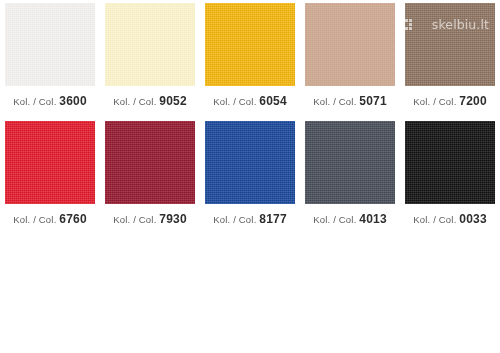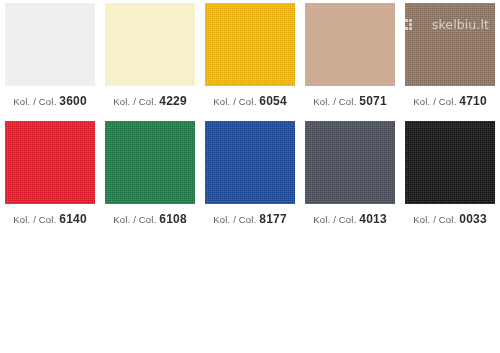--- a/index.html
+++ b/index.html
@@ -108,21 +108,21 @@
 <body>
 
 <div class="board">
   <div class="swatch-grid">
       <div class="swatch-cell">
         <div class="swatch-chip light" style="background: rgb(244, 242, 240);"></div>
         <div class="swatch-label"><span>Kol. / Col.</span> <span class="code">3600</span></div>
       </div>
       <div class="swatch-cell">
         <div class="swatch-chip light" style="background: rgb(251, 244, 205);"></div>
-        <div class="swatch-label"><span>Kol. / Col.</span> <span class="code">4229</span></div>
+        <div class="swatch-label"><span>Kol. / Col.</span> <span class="code">9052</span></div>
       </div>
       <div class="swatch-cell">
         <div class="swatch-chip" style="background: rgb(246, 184, 12);"></div>
         <div class="swatch-label"><span>Kol. / Col.</span> <span class="code">6054</span></div>
       </div>
       <div class="swatch-cell">
         <div class="swatch-chip light" style="background: rgb(207, 171, 148);"></div>
         <div class="swatch-label"><span>Kol. / Col.</span> <span class="code">5071</span></div>
       </div>
       <div class="swatch-cell">
@@ -135,29 +135,29 @@
               <i></i>
               <i class="off"></i>
               <i></i>
               <i></i>
               <i></i>
               <i></i>
             </span>
             <span class="watermark-text">skelbiu.lt</span>
           </div>
         </div>
-        <div class="swatch-label"><span>Kol. / Col.</span> <span class="code">4710</span></div>
+        <div class="swatch-label"><span>Kol. / Col.</span> <span class="code">7200</span></div>
       </div>
       <div class="swatch-cell">
         <div class="swatch-chip" style="background: rgb(229, 25, 43);"></div>
-        <div class="swatch-label"><span>Kol. / Col.</span> <span class="code">6140</span></div>
+        <div class="swatch-label"><span>Kol. / Col.</span> <span class="code">6760</span></div>
       </div>
       <div class="swatch-cell">
-        <div class="swatch-chip" style="background: rgb(29, 122, 70);"></div>
-        <div class="swatch-label"><span>Kol. / Col.</span> <span class="code">6108</span></div>
+        <div class="swatch-chip" style="background: rgb(149, 24, 47);"></div>
+        <div class="swatch-label"><span>Kol. / Col.</span> <span class="code">7930</span></div>
       </div>
       <div class="swatch-cell">
         <div class="swatch-chip" style="background: rgb(24, 71, 155);"></div>
         <div class="swatch-label"><span>Kol. / Col.</span> <span class="code">8177</span></div>
       </div>
       <div class="swatch-cell">
         <div class="swatch-chip" style="background: rgb(71, 76, 88);"></div>
         <div class="swatch-label"><span>Kol. / Col.</span> <span class="code">4013</span></div>
       </div>
       <div class="swatch-cell">

